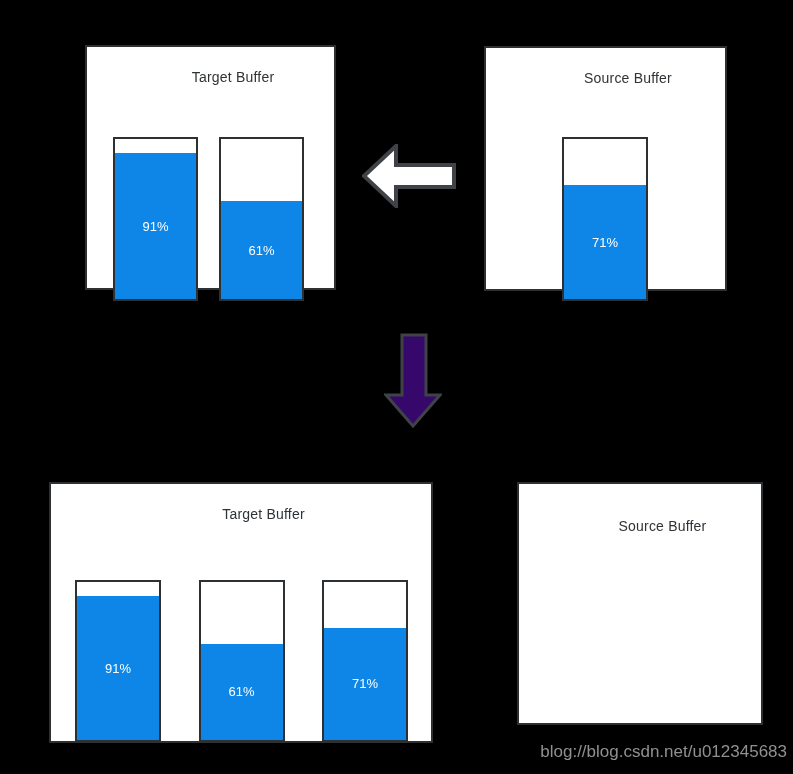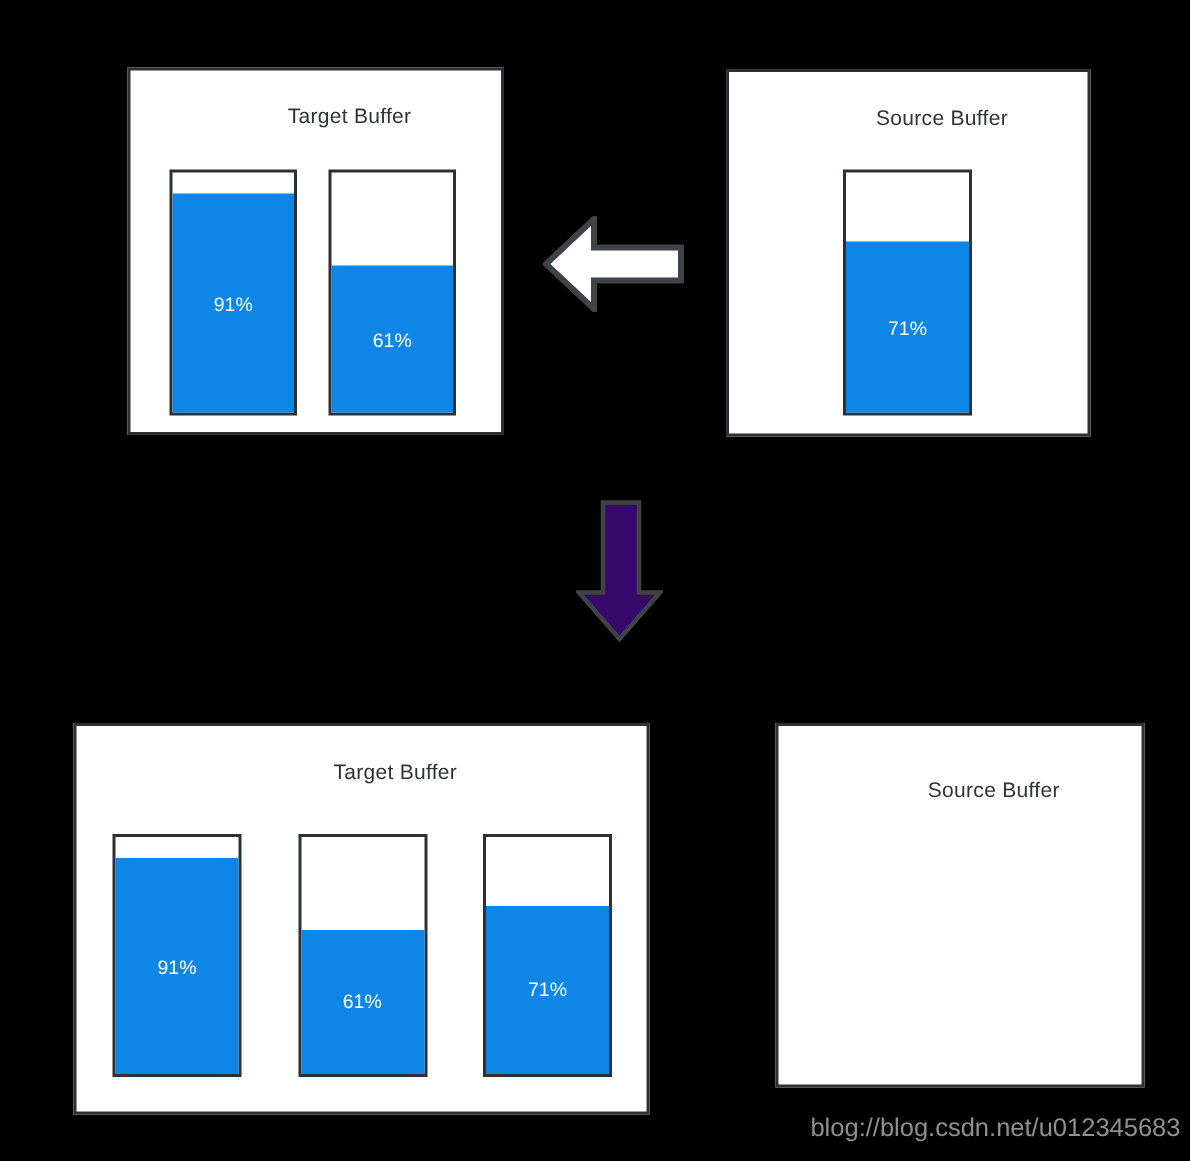--- a/index.html
+++ b/index.html
@@ -42,20 +42,21 @@
   #panel-before-source .bars { left: 76px; top: 65px; width: 86px;  height: 164px; }
   #panel-after-target  .bars { left: 24px; top: 72px; width: 333px; height: 162px; }
   .bar {
     box-sizing: border-box;
     width: 86px;
     height: 100%;
     background: var(--panel-bg, #ffffff);
     border: 2px solid var(--panel-border, #2d3134);
     display: flex;
     align-items: flex-end;
+    margin-top: 24px;
   }
   #panel-before-target .bar { width: 85px; }
   .fill {
     width: 100%;
     background: var(--bar-fill-blue, #0d86e8);
     display: flex;
     align-items: center;
     justify-content: center;
   }
   .fill span {

